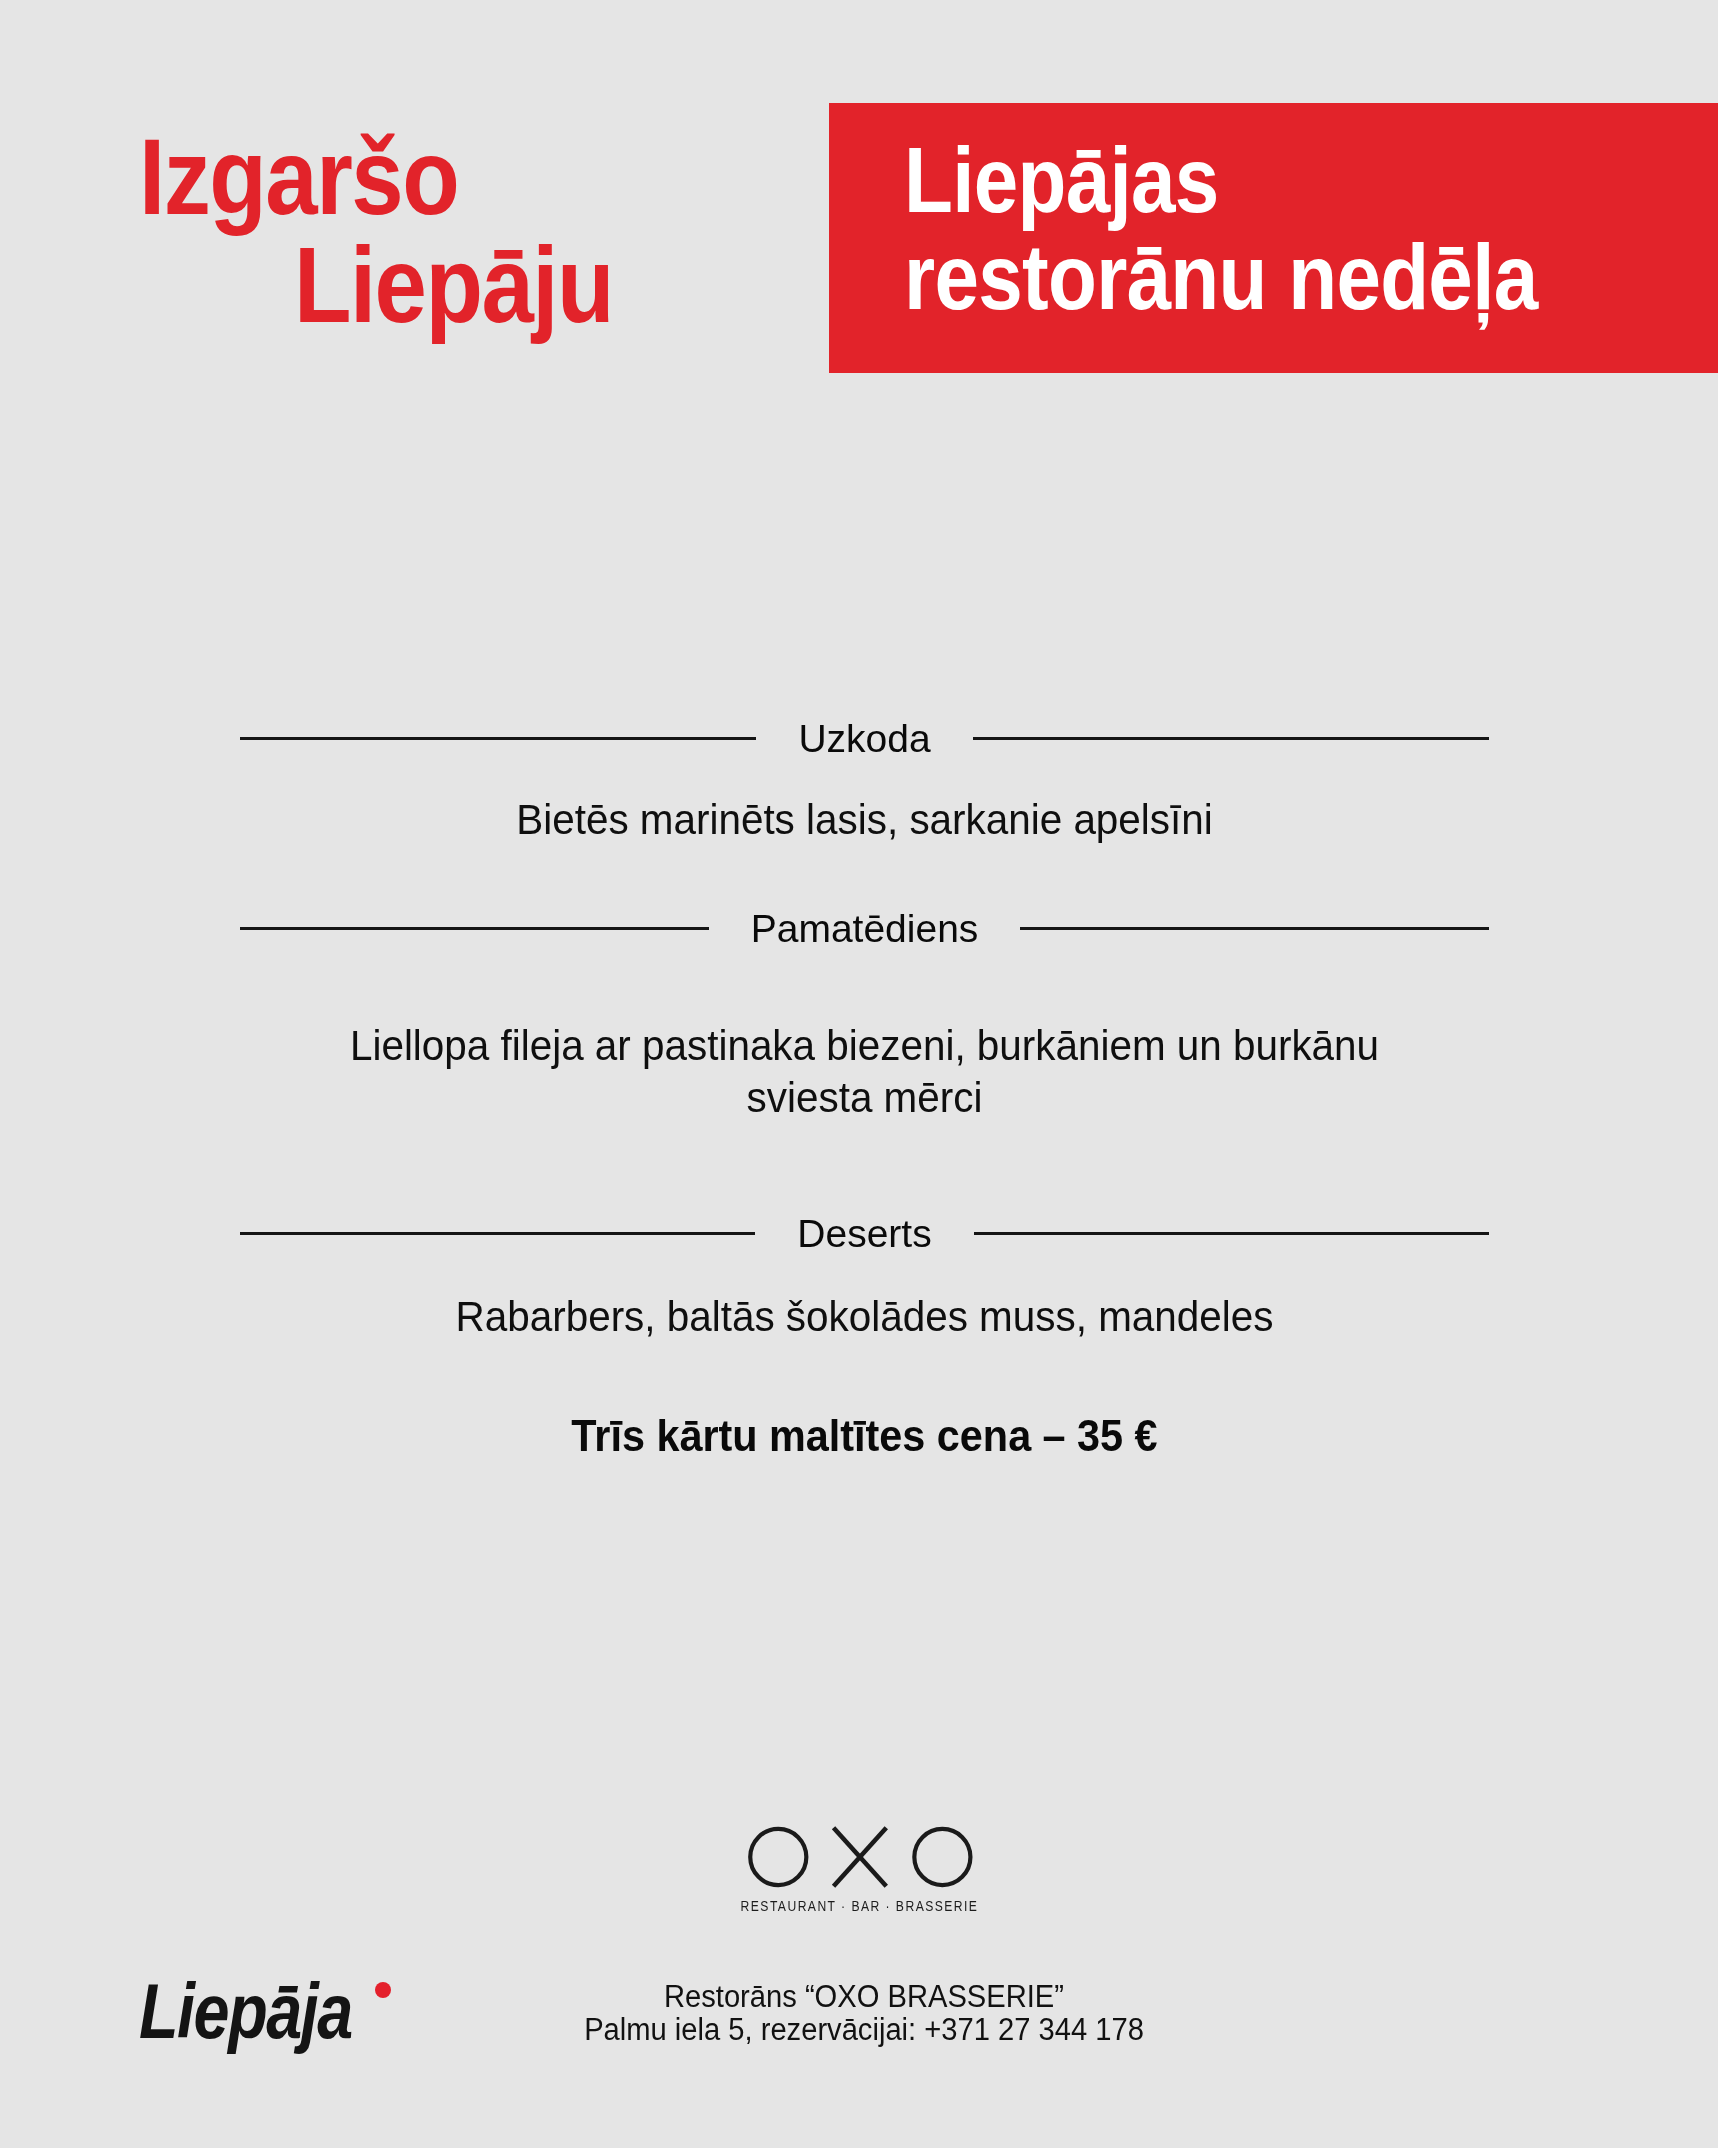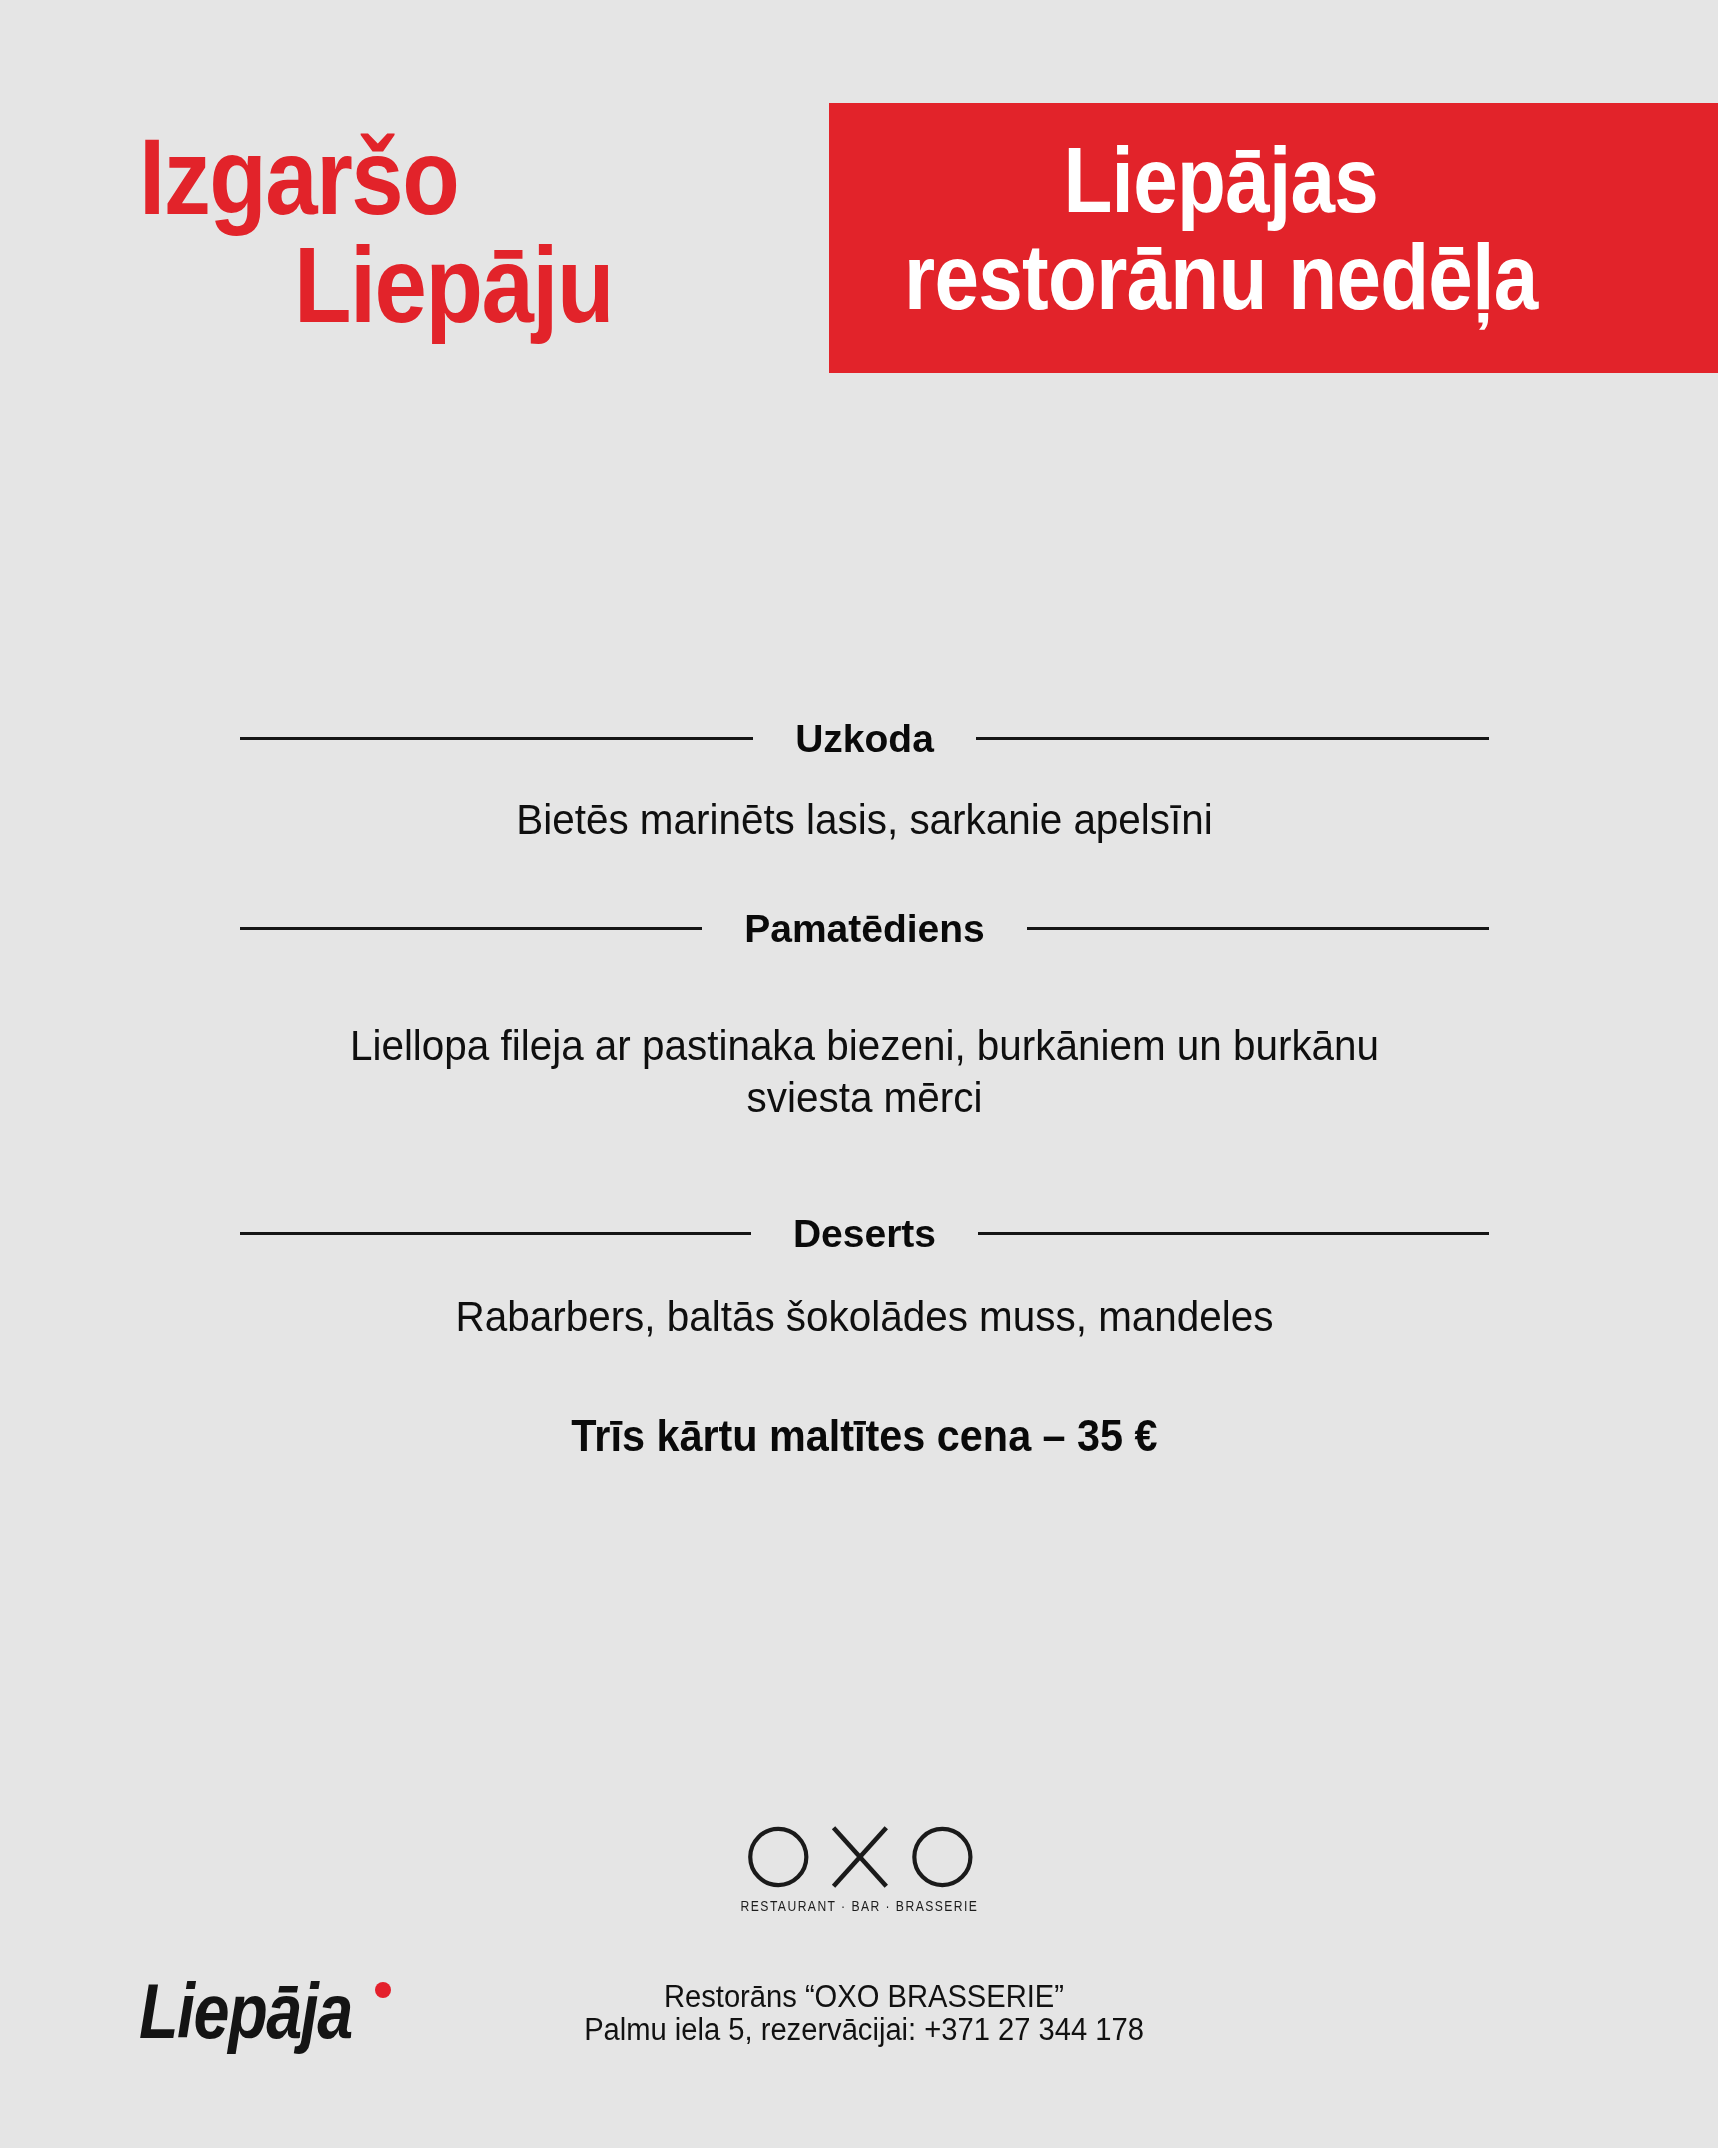--- a/index.html
+++ b/index.html
@@ -11,35 +11,35 @@
   
   .title{
     position:absolute;left:139px;top:123px;
     font-size:107px;line-height:108px;font-weight:bold;letter-spacing:-1.7px;
     color:var(--red,#e2232a);
     transform:scaleX(0.88);transform-origin:left top;white-space:nowrap;
   }
   .title .t2{margin-left:176px;}
 
   
-  .banner{position:absolute;left:829px;top:103px;width:889px;height:270px;background:var(--red,#e2232a);text-align:center;}
+  .banner{position:absolute;left:829px;top:103px;width:889px;height:270px;background:var(--red,#e2232a);}
   .banner-text{
     position:absolute;left:75px;top:29px;color:#ffffff;font-weight:bold;
     font-size:93px;line-height:97px;letter-spacing:-0.8px;
     transform:scaleX(0.86);transform-origin:left top;white-space:nowrap;
   }
 
   
   .sec-h{
     position:absolute;left:240px;width:1249px;height:81px;
     display:flex;align-items:center;gap:42px;
   }
   .sec-h .rule{flex:1 1 auto;height:3.4px;background:#151515;}
   .sec-h .sec-title{
-    flex:0 0 auto;font-size:39px;font-weight:bold;color:#0a0a0a;white-space:nowrap;
+    flex:0 0 auto;font-size:39px;font-weight:normal;color:#0a0a0a;white-space:nowrap;
   }
   .s1h{top:698px;} .s2h{top:888px;} .s3h{top:1193px;}
 
   .item{
     position:absolute;left:240px;width:1249px;text-align:center;
     font-size:43px;color:#0f0f0f;white-space:nowrap;
     transform:scaleX(0.94);transform-origin:center top;
   }
   .i1{top:790px;line-height:59px;}
   .i2{top:1019px;line-height:52px;}

